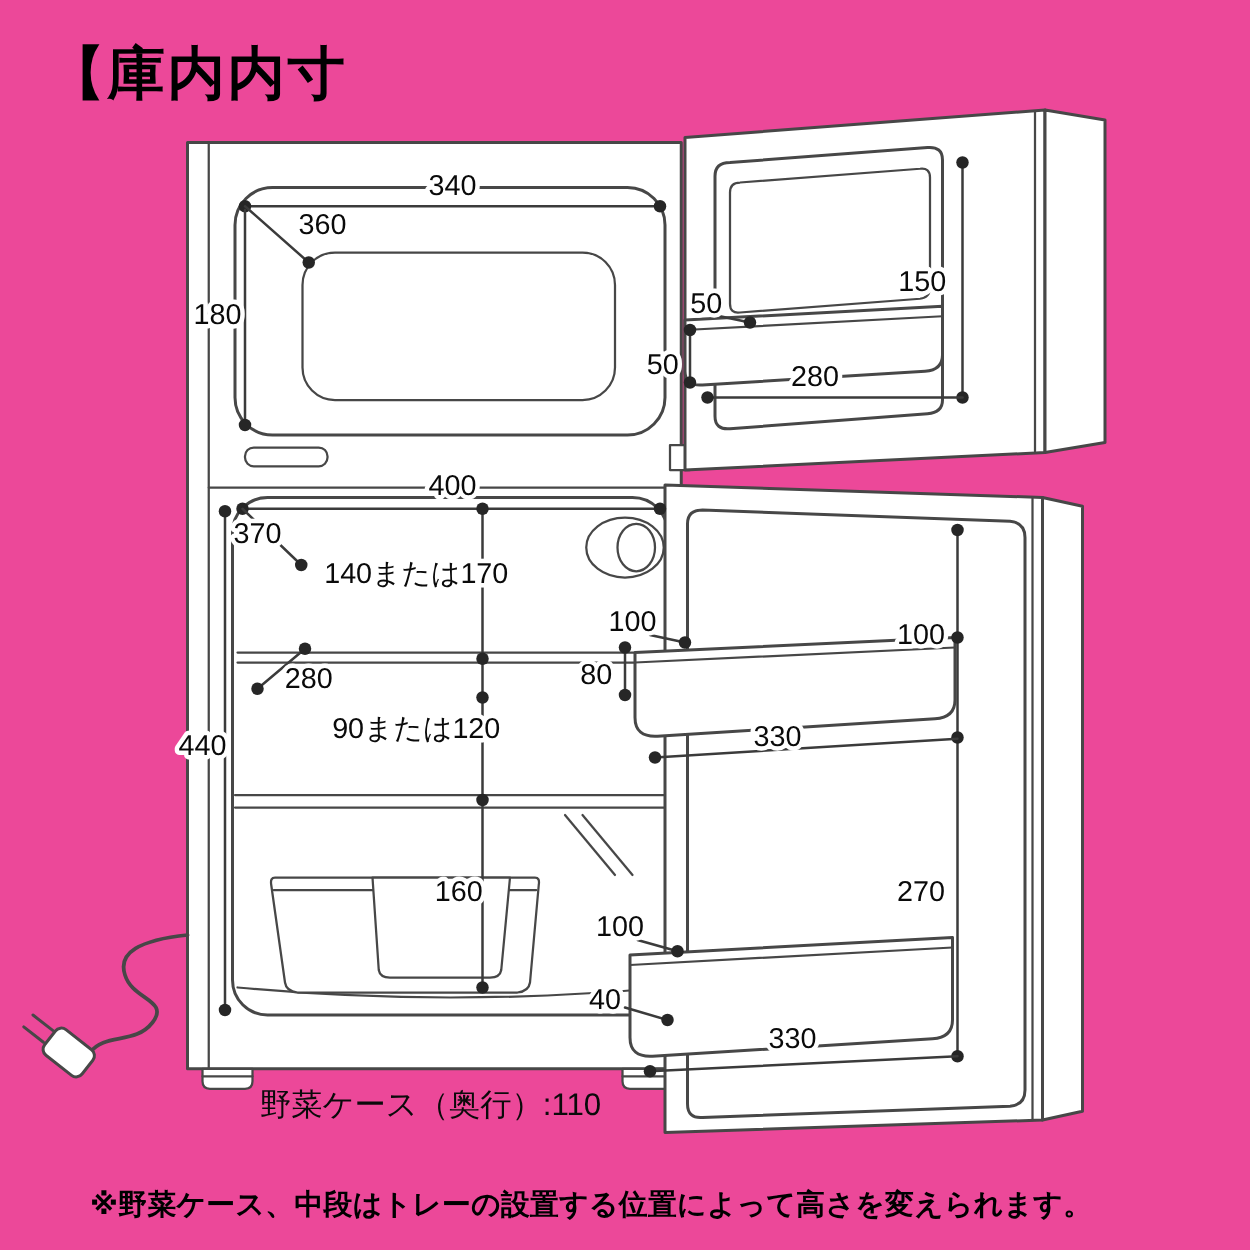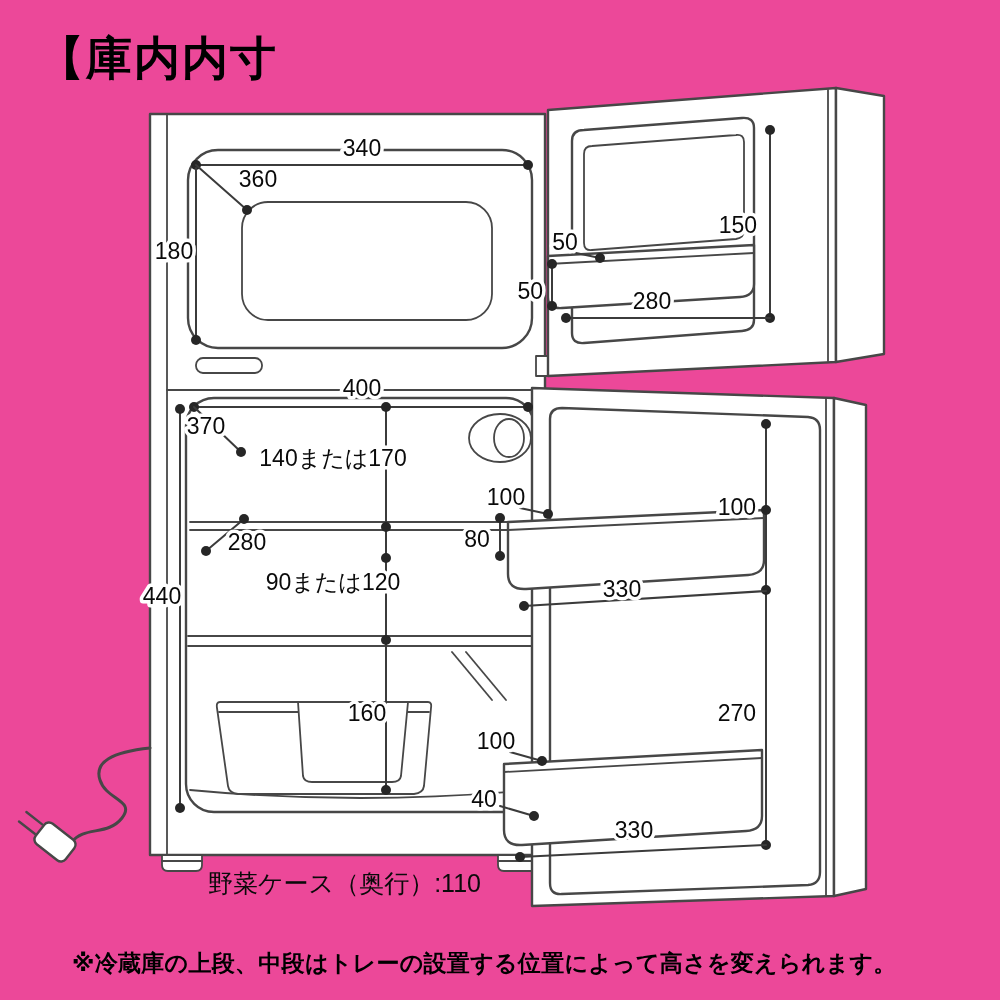--- a/index.html
+++ b/index.html
@@ -185,14 +185,14 @@
       <text class="dim" x="496" y="749" text-anchor="middle">100</text>
 
       <path class="dim-line" d="M500,806 L534,816"></path>
       <circle class="dot" cx="534" cy="816" r="5"></circle>
       <text class="dim" x="484" y="807" text-anchor="middle">40</text>
 
       <text class="lbl" x="208" y="892" text-anchor="start">野菜ケース（奥行）:110</text>
     </g>
   </svg>
 
-  <div class="note">※冷蔵庫の上段、中段はトレーの設置する位置によって高さを変えられます。</div>
+  <div class="note">※野菜ケース、中段はトレーの設置する位置によって高さを変えられます。</div>
 </div>
 
 </body></html>

